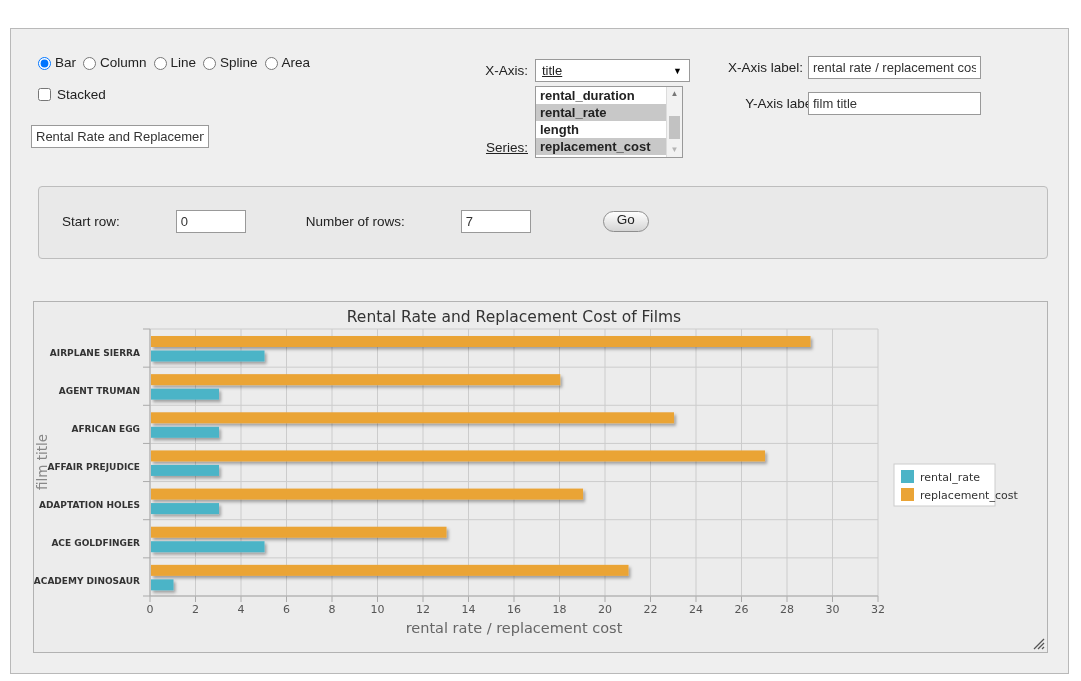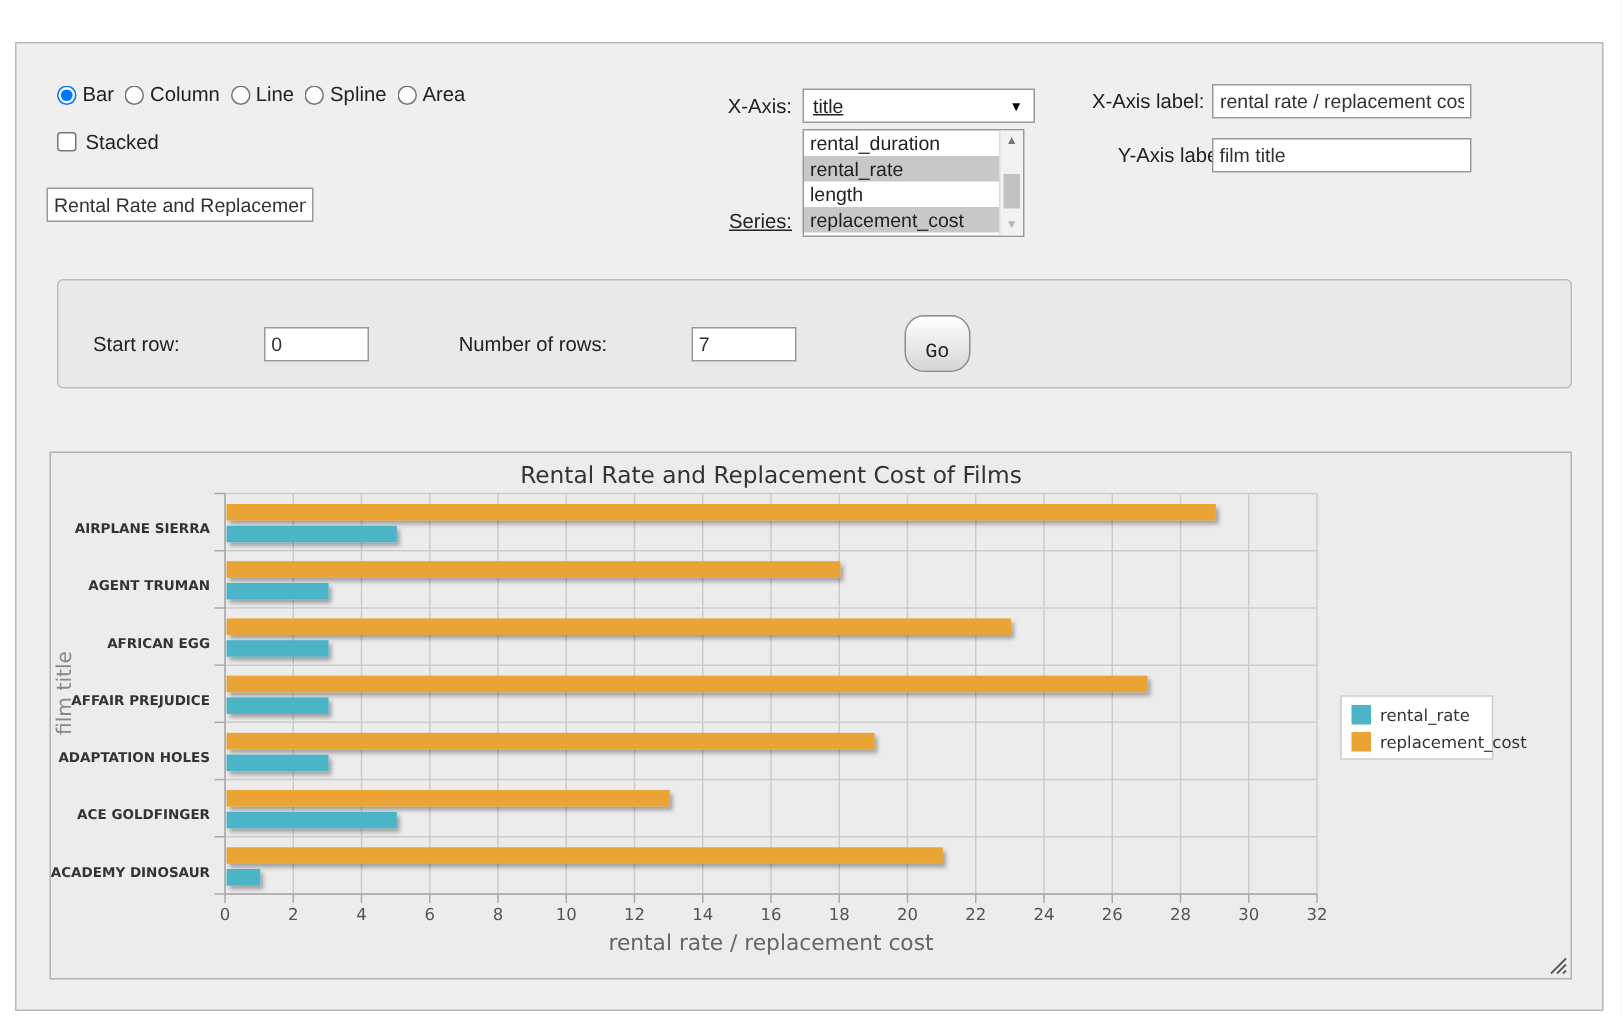--- a/index.html
+++ b/index.html
@@ -31,42 +31,42 @@
   #series-lbl{left:437px;top:111px;width:80px;text-align:right;text-decoration:underline;}
   #xaxislabel-lbl{left:702px;top:31px;width:90px;text-align:right;}
   #yaxislabel-lbl{left:718px;top:67px;width:90px;text-align:right;}
   .fake-select{
     position:absolute;left:524px;top:30px;width:147px;height:21px;background:#fff;
     border:1px solid #999;font-size:13px;line-height:21px;padding-left:6px;color:#222;text-decoration:underline;
   }
   .fake-select .arrow{position:absolute;right:7px;top:1px;font-size:9px;color:#000;}
   .listbox{
     position:absolute;left:524px;top:57px;width:146px;height:70px;background:#fff;
-    border:1px solid #999;overflow:hidden;font-size:13px;
+    border:1px solid #999;overflow:hidden;font-size:13px;font-weight:bold;
   }
   .lb-options{position:absolute;left:0;top:0;right:15px;}
   .lb-option{height:17px;line-height:17px;padding-left:4px;white-space:nowrap;color:#222;}
   .lb-option.selected{background:#c8c8c8;}
   .lb-scrollbar{position:absolute;right:0;top:0;width:15px;height:70px;background:#f2f2f2;border-left:1px solid #dcdcdc;}
   .sb-btn{position:absolute;left:0;width:15px;height:14px;font-size:8px;text-align:center;line-height:14px;color:#777;}
   .sb-up{top:0;}
   .sb-down{bottom:0;color:#b5b5b5;}
   .sb-thumb{position:absolute;left:2px;top:29px;width:11px;height:23px;background:#c2c2c2;}
   #xaxis-label-input{position:absolute;left:797px;top:27px;width:163px;height:19px;}
   #yaxis-label-input{position:absolute;left:797px;top:63px;width:163px;height:19px;}
   .rows-panel{
     position:absolute;left:27px;top:157px;width:1008px;height:71px;
     background:#e9e9e9;border:1px solid #bdbdbd;border-radius:4px;
   }
   .rows-inner{position:absolute;left:23px;top:23px;display:flex;align-items:center;font-size:13.5px;gap:48px;}
   .rows-inner .text-input{width:60px;height:19px;margin:0 12px 0 8px;}
   .go-btn{
-    margin-left:12px;padding:17px 13px 4px;border-radius:13px;border:1px solid #8e8e8e;
+    margin-left:12px;padding:0 13px 4px;border-radius:13px;border:1px solid #8e8e8e;
     background:linear-gradient(#ffffff,#d5d5d5);font-size:13.5px;color:#222;
-    font-family:Liberation Mono, monospace;cursor:pointer;
+    font-family:Liberation Sans, sans-serif;cursor:pointer;
   }
   .chart-panel{
     position:absolute;left:22px;top:272px;width:1013px;height:350px;
     background:#ececec;border:1px solid #b2b2b2;
   }
   #chart-svg{position:absolute;left:0;top:0;}
   #chart-svg text{font-family:"DejaVu Sans",sans-serif;}
 </style>
 </head>
 <body>

